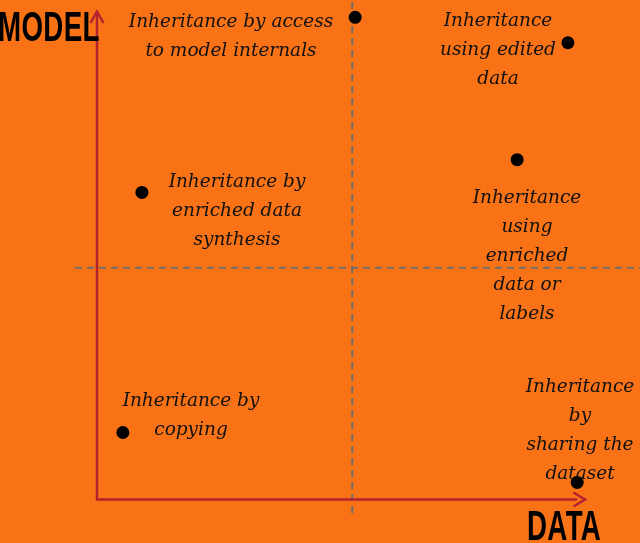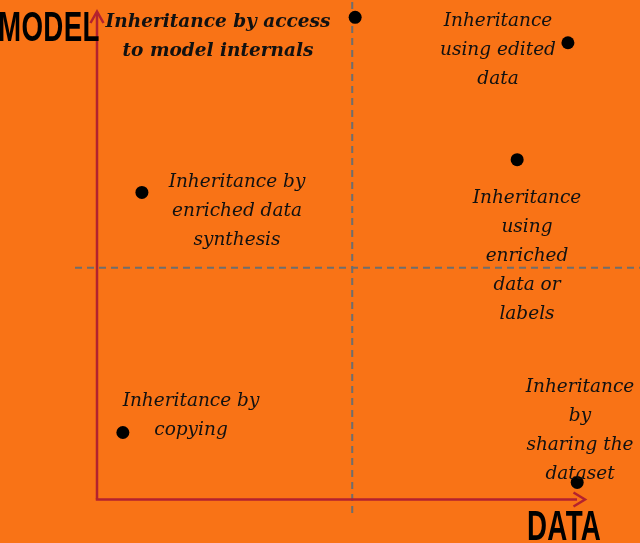--- a/index.html
+++ b/index.html
@@ -50,21 +50,21 @@
       <circle cx="355.152" cy="17.346000000000004" r="6.5" fill="#000000"></circle>
       <circle cx="567.92" cy="42.774" r="6.5" fill="#000000"></circle>
       <circle cx="517.168" cy="159.64500000000004" r="6.5" fill="#000000"></circle>
       <circle cx="141.89600000000002" cy="192.40800000000002" r="6.5" fill="#000000"></circle>
       <circle cx="122.864" cy="432.507" r="6.5" fill="#000000"></circle>
       <circle cx="577.192" cy="482.385" r="6.5" fill="#000000"></circle>
     </svg>
   <div class="axis-label model">MODEL</div>
   <div class="axis-label data">DATA</div>
   <div id="labels">
-      <div class="pt-label" style="left: 218px; top: 6px; font-weight: bold;">Inheritance by access
+      <div class="pt-label" style="left: 231px; top: 6px;">Inheritance by access
 to model internals</div>
       <div class="pt-label" style="left: 498px; top: 5px;">Inheritance
 using edited
 data</div>
       <div class="pt-label" style="left: 527px; top: 182px;">Inheritance
 using enriched
 data or labels</div>
       <div class="pt-label" style="left: 237px; top: 166px;">Inheritance by
 enriched data
 synthesis</div>

